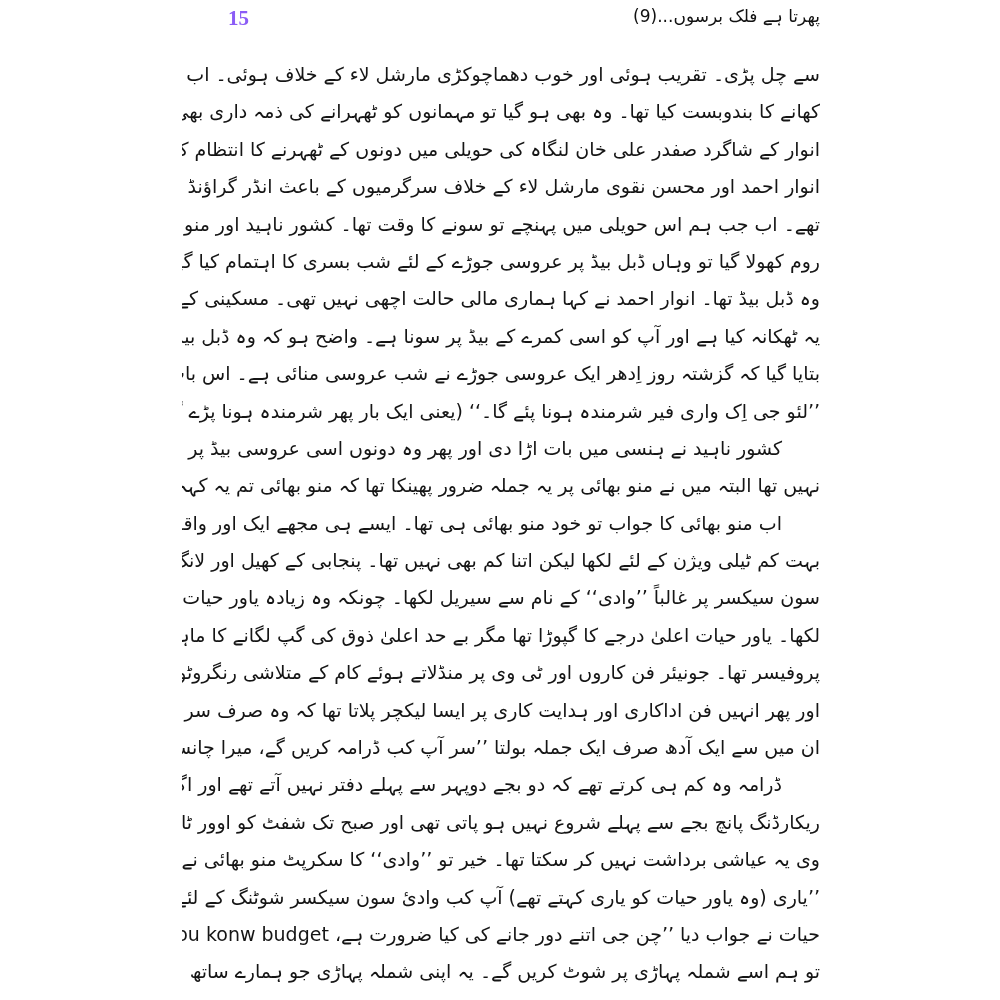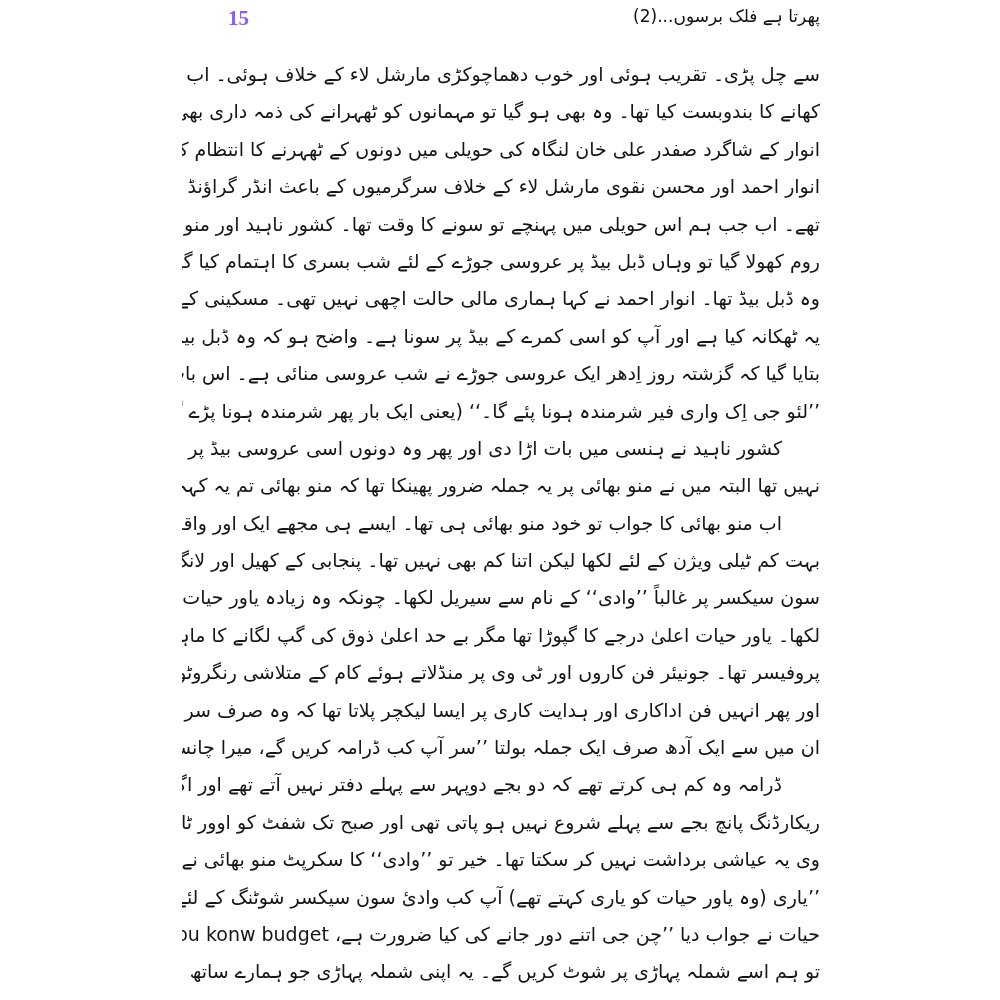--- a/index.html
+++ b/index.html
@@ -73,21 +73,21 @@
     padding-right: 38px;
   }
 </style>
 </head>
 <body>
 
 <div class="page">
 
   <div class="header">
     <div class="page-number">15</div>
-    <div class="running-title">پھرتا ہے فلک برسوں...(2)</div>
+    <div class="running-title">پھرتا ہے فلک برسوں...(9)</div>
   </div>
 
   <div class="body-text">
 
   <div class="line">سے چل پڑی۔ تقریب ہوئی اور خوب دھماچوکڑی مارشل لاء کے خلاف ہوئی۔ اب انوار احمد نے سب کے</div>
       <div class="line">کھانے کا بندوبست کیا تھا۔ وہ بھی ہو گیا تو مہمانوں کو ٹھہرانے کی ذمہ داری بھی اس نے لی تھی۔ میرے اور</div>
       <div class="line">انوار کے شاگرد صفدر علی خان لنگاہ کی حویلی میں دونوں کے ٹھہرنے کا انتظام کیا گیا۔ یہ وہ حویلی ہے جس میں</div>
       <div class="line">انوار احمد اور محسن نقوی مارشل لاء کے خلاف سرگرمیوں کے باعث انڈر گراؤنڈ ہو گئے تھے اور پکڑے نہیں گئے</div>
       <div class="line">تھے۔ اب جب ہم اس حویلی میں پہنچے تو سونے کا وقت تھا۔ کشور ناہید اور منو بھائی کے لئے ایک خوبصورت بیڈ</div>
       <div class="line">روم کھولا گیا تو وہاں ڈبل بیڈ پر عروسی جوڑے کے لئے شب بسری کا اہتمام کیا گیا تھا۔ خوب سجا ہوا پھولوں سے</div>

